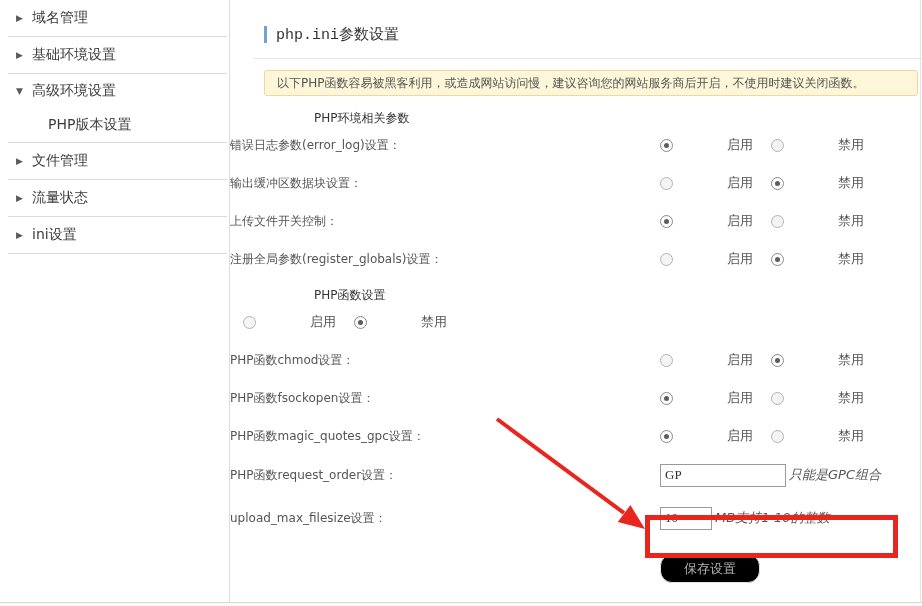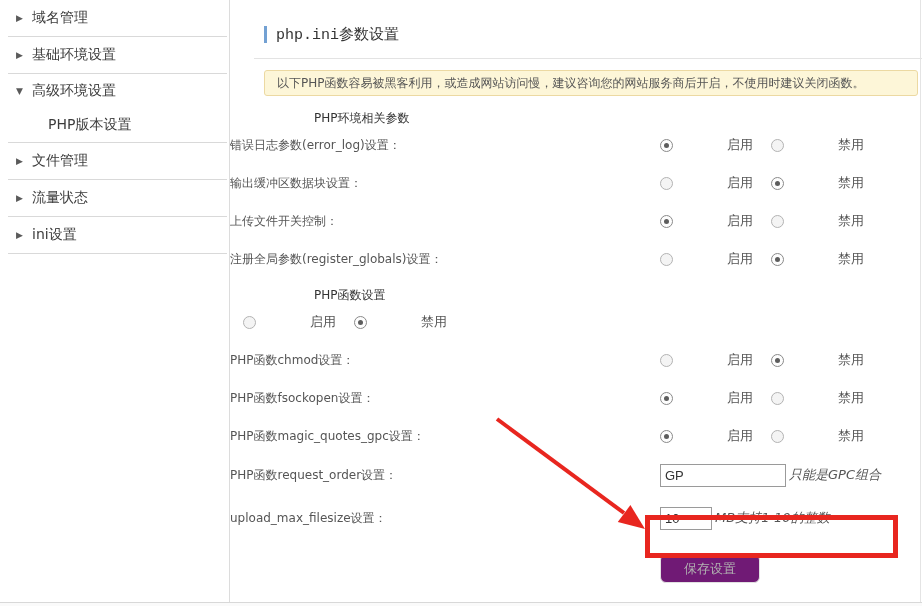--- a/index.html
+++ b/index.html
@@ -41,26 +41,26 @@
   .opt { display:flex; align-items:center; cursor:pointer;gap:48px; }
   .opt-off { margin-left:18px; }
   .radio { width:13px; height:13px; border:1px solid #b3b3b3; border-radius:50%;
     background:#f4f4f4; position:relative; display:inline-block; flex:none; }
   .radio::after { content:""; position:absolute; left:3px; top:3px; width:5px; height:5px;
     border-radius:50%; background:#5d5d5d; display:none; }
   .sel-on .opt-on .radio, .sel-off .opt-off .radio { border-color:#8a8a8a; background:#fdfdfd; }
   .sel-on .opt-on .radio::after, .sel-off .opt-off .radio::after { display:block; }
   .opt-label { margin-left:6px; font-size:13px; color:#555; }
   .text-input { height:23px; border:1px solid #9a9a9a; background:#fff; font-size:13px;
-    color:#333; padding:0 4px; font-family:Liberation Sans, sans-serif; }
+    color:#333; padding:0 4px; font-family:Liberation Serif, serif; }
   .input-gp { width:126px; }
   .input-mb { width:52px; }
   .input-note { font-size:13px; color:#555; margin-left:3px;font-style:italic; }
-  .save-btn { margin:13px 0 0 430px; padding:0 23px; height:29px; background:#701a75;
-    border:1px solid #e1e1e1; border-radius:6px; color:#b0b0b0; font-size:13px; cursor:pointer;
+  .save-btn { margin:13px 0 0 430px; padding:0 23px; height:29px; background:#000000;
+    border:1px solid #e1e1e1; border-radius:12px; color:#b0b0b0; font-size:13px; cursor:pointer;
     font-family:"DejaVu Sans","Liberation Sans",sans-serif; }
 
   
   .red-box { position:absolute; left:645px; top:515px; width:253px; height:43px;
     border:5px solid #e8261f; z-index:40; pointer-events:none; }
   .arrow-svg { position:absolute; left:0; top:0; width:922px; height:606px;
     z-index:41; pointer-events:none; }
   .bottom-edge { position:absolute; left:0; top:602px; width:922px; height:4px;
     border-top:1px solid #d8d8d8; background:#fafafa; }
   .right-edge { position:absolute; left:920px; top:0; width:1px; height:602px; background:#e4e4e4; }

